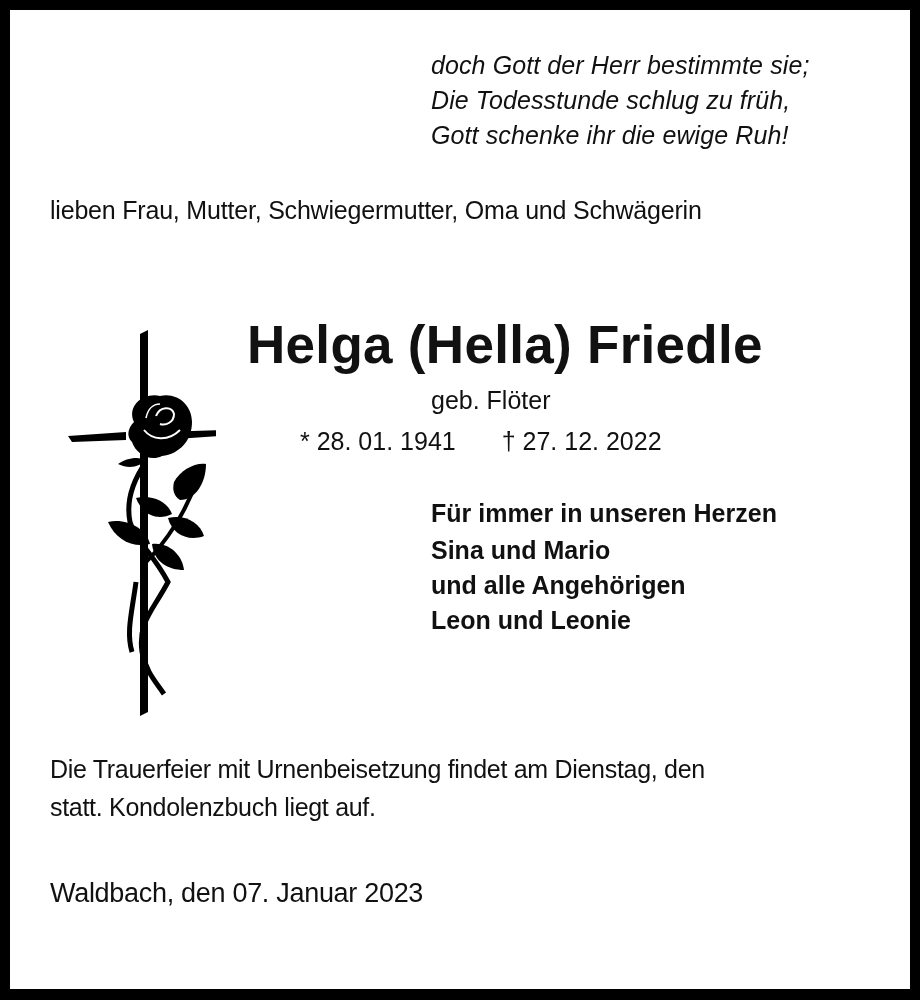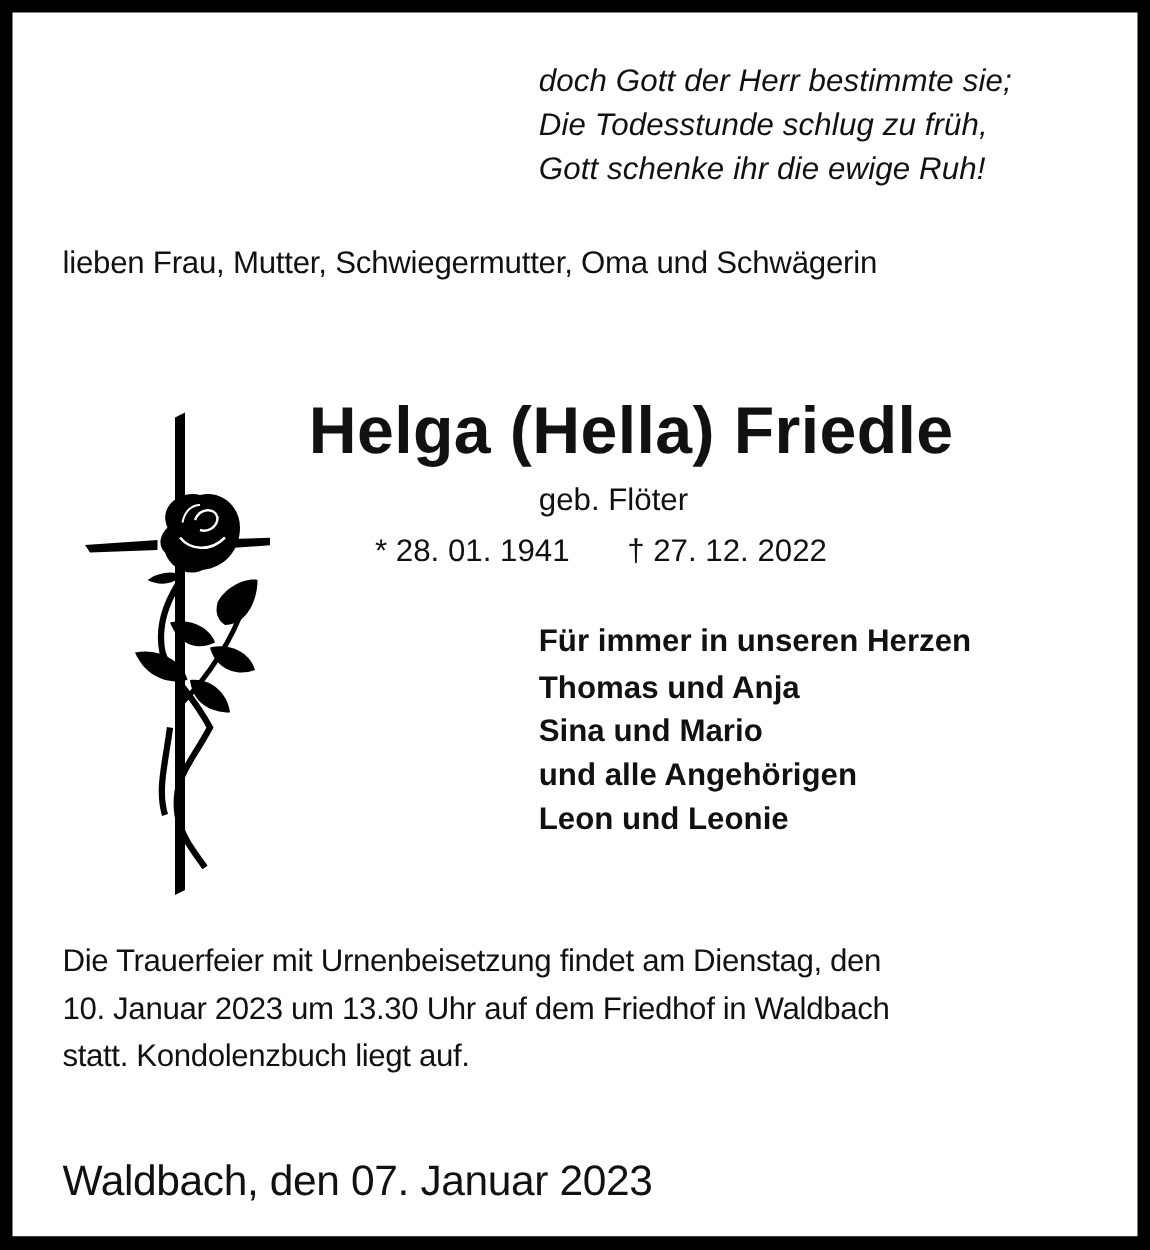--- a/index.html
+++ b/index.html
@@ -10,21 +10,21 @@
   .verse { left:431px; top:48px; font-style:italic; font-size:25px; line-height:35px; letter-spacing:0.1px; }
   .intro { left:50px; top:193px; font-size:25px; line-height:35px; letter-spacing:-0.2px; }
   .name { left:247px; top:313px; font-size:53px; font-weight:bold; line-height:64px; letter-spacing:0.3px; }
   .maiden { left:431px; top:383px; font-size:25px; line-height:34px; }
   .dates { left:300px; top:424px; font-size:25px; line-height:34px; }
   .dates .death { margin-left:46px; }
   .remember { left:431px; top:496px; font-size:25px; line-height:34px;font-weight:bold; }
   .mourners { left:431px; top:533px; font-size:25px; line-height:35px; font-weight:bold; }
   .mourners div { height:35px; }
   .funeral { left:50px; top:750px; font-size:25px; line-height:38px; letter-spacing:-0.3px; }
-  .placedate { left:50px; top:926px; font-size:34px; line-height:38px; letter-spacing:-0.3px; }
+  .placedate { left:50px; top:874px; font-size:27px; line-height:38px; letter-spacing:-0.3px; }
   .cross { position:absolute; left:56px; top:322px; width:160px; height:395px; }
 </style>
 </head>
 <body>
 
 <div class="card"></div>
 
 <div class="abs verse">
   <div>doch Gott der Herr bestimmte sie;</div>
   <div>Die Todesstunde schlug zu früh,</div>
@@ -61,25 +61,23 @@
 </svg>
 
 <div class="abs name">Helga (Hella) Friedle</div>
 <div class="abs maiden">geb. Flöter</div>
 <div class="abs dates">
   <span>* 28. 01. 1941</span><span class="death">† 27. 12. 2022</span>
 </div>
 
 <div class="abs remember">Für immer in unseren Herzen</div>
 <div class="abs mourners">
-  <div>Thomas und Anja</div>
   <div>Sina und Mario</div>
   <div>und alle Angehörigen</div>
   <div>Leon und Leonie</div>
 </div>
 
 <div class="abs funeral">
   <div>Die Trauerfeier mit Urnenbeisetzung findet am Dienstag, den</div>
-  <div>10. Januar 2023 um 13.30 Uhr auf dem Friedhof in Waldbach</div>
   <div>statt. Kondolenzbuch liegt auf.</div>
 </div>
 
 <div class="abs placedate">Waldbach, den 07. Januar 2023</div>
 
 </body></html>

